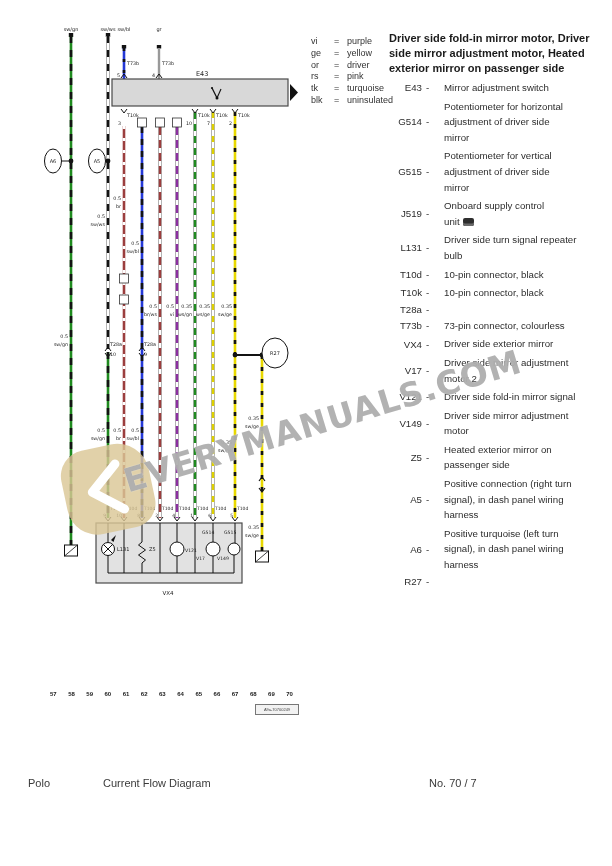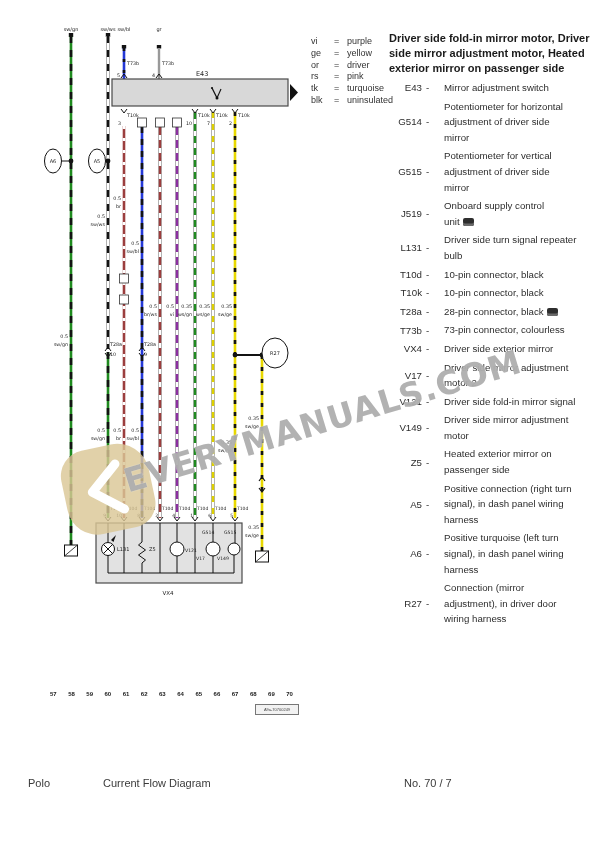--- a/index.html
+++ b/index.html
@@ -24,21 +24,21 @@
              vertical-align:-1px;margin-left:3px;box-shadow:inset 0 -2.5px 0 #6a6a6a;}
   
   .tracks{position:absolute;left:50px;top:691px;width:243px;display:flex;justify-content:space-between;
           font-size:6px;font-weight:bold;color:#1a1a1a;z-index:3;}
   .ref-box{position:absolute;left:255px;top:704px;width:42px;height:9px;border:0.5px solid #777;
            background:#f2f2f2;font-size:4px;color:#444;text-align:center;line-height:9px;z-index:3;
            overflow:hidden;}
   .footer{position:absolute;left:0;top:777px;width:612px;font-size:11px;color:#3a3a3a;z-index:3;}
   .footer-model{position:absolute;left:28px;}
   .footer-doc{position:absolute;left:103px;text-align:right;}
-  .footer-no{position:absolute;left:404px;}
+  .footer-no{position:absolute;left:429px;}
   
   .wm-logo{position:absolute;left:64px;top:446px;width:88px;height:86px;
            background:rgba(219,199,150,0.82);border-radius:26px 32px 24px 30px;
            transform:rotate(-12deg);z-index:5;}
   .wm-text{position:absolute;left:116px;top:404px;width:398px;text-align:center;
            transform:rotate(-17deg);font-size:33px;font-weight:bold;letter-spacing:1px;
            color:rgba(148,148,148,0.72);text-shadow:0 0 1px rgba(255,255,255,0.85);
            z-index:6;font-family:"DejaVu Sans",sans-serif;}
 </style>
 </head>
@@ -397,21 +397,20 @@
       <span class="c-desc">10-pin connector, black</span>
     </div>
     <div class="comp-row">
       <span class="c-code">T10k</span>
       <span class="c-dash">-</span>
       <span class="c-desc">10-pin connector, black</span>
     </div>
     <div class="comp-row">
       <span class="c-code">T28a</span>
       <span class="c-dash">-</span>
-      <span class="c-desc"><span>28-pin connector, black</span><span class="unit-icon"></span></span>
     </div>
     <div class="comp-row">
       <span class="c-code">T73b</span>
       <span class="c-dash">-</span>
       <span class="c-desc">73-pin connector, colourless</span>
     </div>
     <div class="comp-row">
       <span class="c-code">VX4</span>
       <span class="c-dash">-</span>
       <span class="c-desc">Driver side exterior mirror</span>
@@ -449,23 +448,20 @@
     <div class="comp-row">
       <span class="c-code">A6</span>
       <span class="c-dash">-</span>
       <span class="c-desc">Positive turquoise (left turn
 signal), in dash panel wiring
 harness</span>
     </div>
     <div class="comp-row">
       <span class="c-code">R27</span>
       <span class="c-dash">-</span>
-      <span class="c-desc">Connection (mirror
-adjustment), in driver door
-wiring harness</span>
     </div>
   </div>
 
   <div class="tracks">
     <span>57</span>
     <span>58</span>
     <span>59</span>
     <span>60</span>
     <span>61</span>
     <span>62</span>

